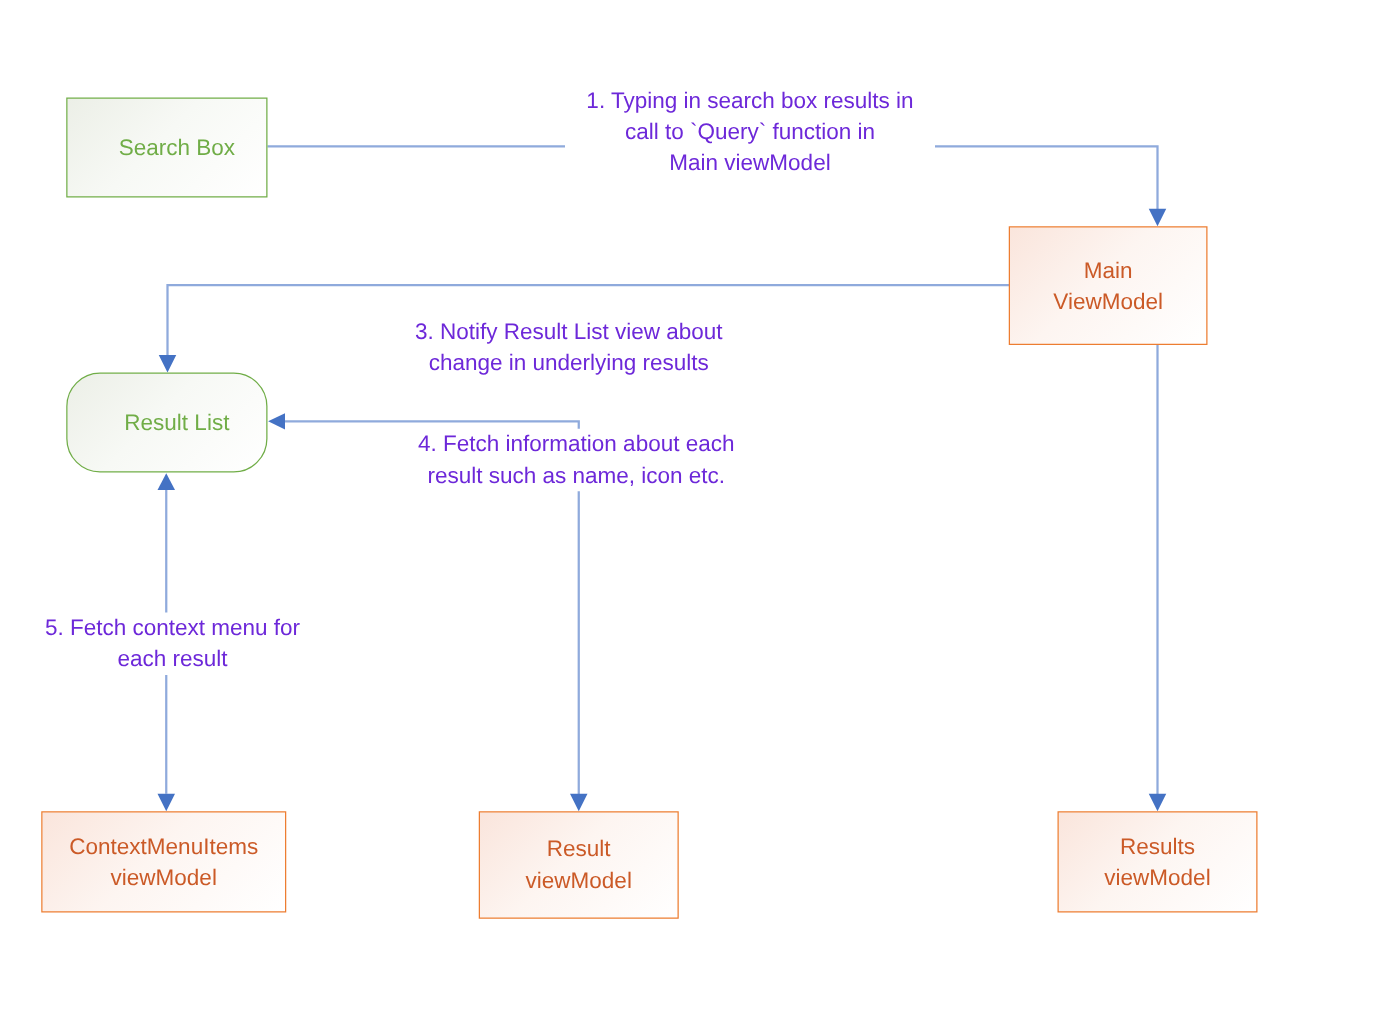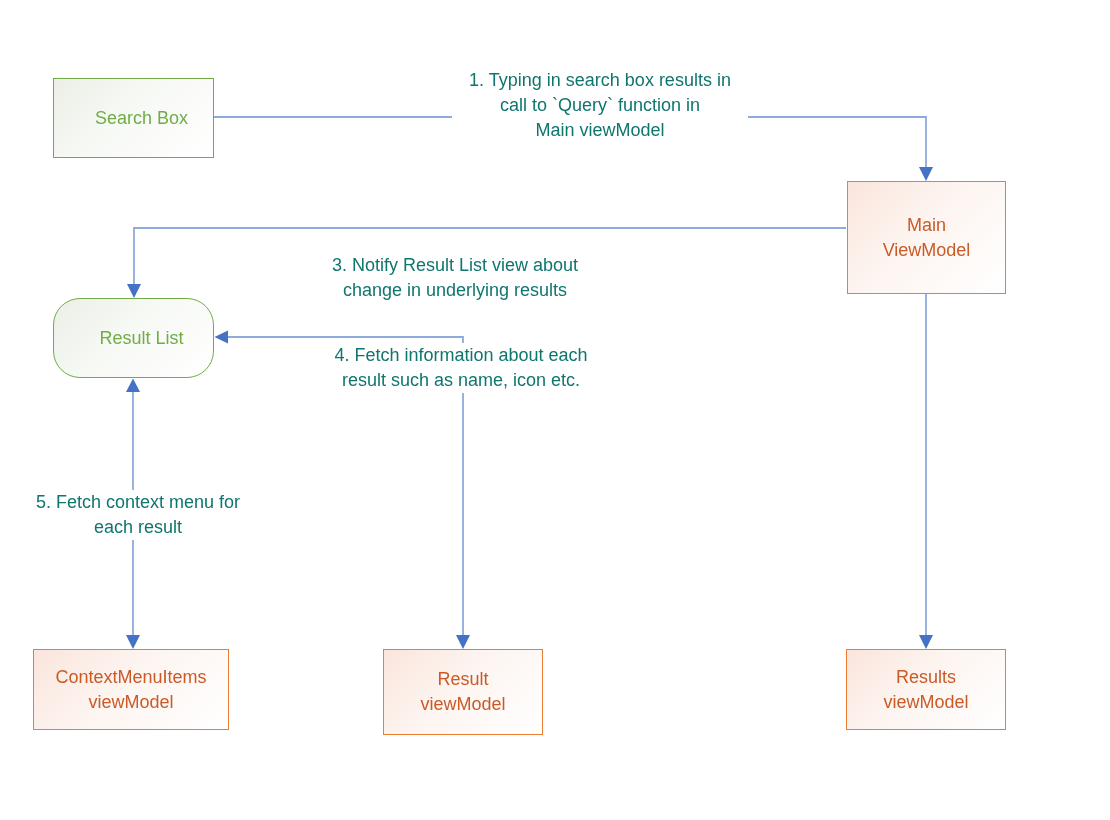--- a/index.html
+++ b/index.html
@@ -14,21 +14,21 @@
   #connectors {
     position: absolute;
     left: 0; top: 0;
     width: 1110px; height: 820px;
     z-index: 1;
   }
   .ann {
     position: absolute;
     z-index: 2;
     background: #ffffff;
-    color: #0f766e;
+    color: #6d28d9;
     font-size: 18px;
     line-height: 25px;
     text-align: center;
     white-space: pre-line;
   }
   .node {
     position: absolute;
     z-index: 3;
     box-sizing: border-box;
     display: flex;
@@ -87,21 +87,21 @@
 result such as name, icon etc.</div>
 
 
   <div class="ann" style="left:28px; top:490px; width:220px;">5. Fetch context menu for
 each result</div>
 
   <div class="node green" style="left:53px; top:78px; width:161px; height:80px;">
     <span>Search Box</span>
   </div>
 
-  <div class="node orange" style="left:847px; top:181px; width:159px; height:113px;">
+  <div class="node orange" style="left:807px; top:181px; width:159px; height:95px;">
     <span>Main
 ViewModel</span>
   </div>
 
   <div class="node green" style="left:53px; top:298px; width:161px; height:80px;border-radius:27px;">
     <span>Result List</span>
   </div>
 
   <div class="node orange" style="left:33px; top:649px; width:196px; height:81px;">
     <span>ContextMenuItems

